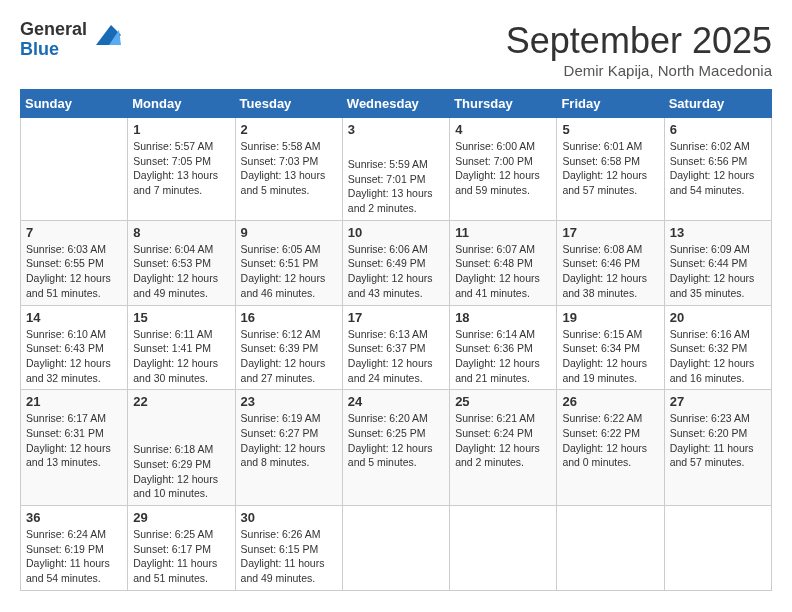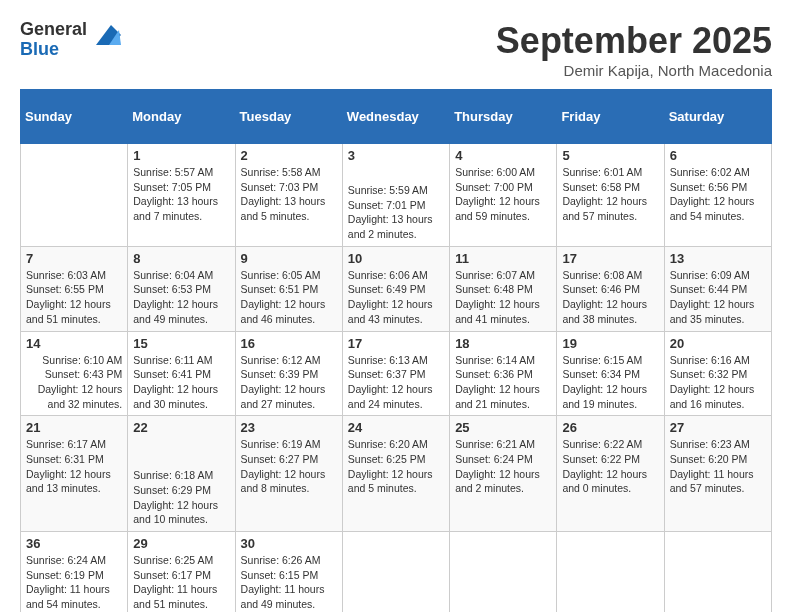--- a/index.html
+++ b/index.html
@@ -38,36 +38,36 @@
     .logo-icon {
       width: 30px;
       height: 30px;
       margin-left: 4px;
     }
     .title-block {
       text-align: right;
     }
     .month-title {
       font-size: 36px;
-      font-weight: bold;
+      font-weight: normal;
       color: #333;
     }
     .subtitle {
       font-size: 15px;
       color: #555;
     }
     table {
       width: 100%;
       border-collapse: collapse;
       font-size: 11px;
     }
     thead tr th {
       background-color: #2a6db5;
       color: #fff;
-      padding: 19px 4px;
+      padding: 6px 4px;
       text-align: left;
       font-size: 13px;
       font-weight: bold;
       border: 1px solid #2a6db5;
     }
     tbody tr td {
       border: 1px solid #ccc;
       vertical-align: top;
       padding: 4px 5px;
       width: 14.28%;
@@ -216,29 +216,29 @@
           <div class="day-number">13</div>
           <div class="day-info" style="white-space: pre-line;">Sunrise: 6:09 AM
 Sunset: 6:44 PM
 Daylight: 12 hours
 and 35 minutes.</div>
         </td>
       </tr>
       <tr>
         <td>
           <div class="day-number">14</div>
-          <div class="day-info" style="white-space: pre-line; text-align: right;">Sunrise: 6:10 AM
+          <div class="day-info" style="white-space: pre-line;">Sunrise: 6:10 AM
 Sunset: 6:43 PM
 Daylight: 12 hours
 and 32 minutes.</div>
         </td>
         <td>
           <div class="day-number">15</div>
           <div class="day-info" style="white-space: pre-line;">Sunrise: 6:11 AM
-Sunset: 6:41 PM
+Sunset: 1:41 PM
 Daylight: 12 hours
 and 30 minutes.</div>
         </td>
         <td>
           <div class="day-number">16</div>
           <div class="day-info" style="white-space: pre-line;">Sunrise: 6:12 AM
 Sunset: 6:39 PM
 Daylight: 12 hours
 and 27 minutes.</div>
         </td>

